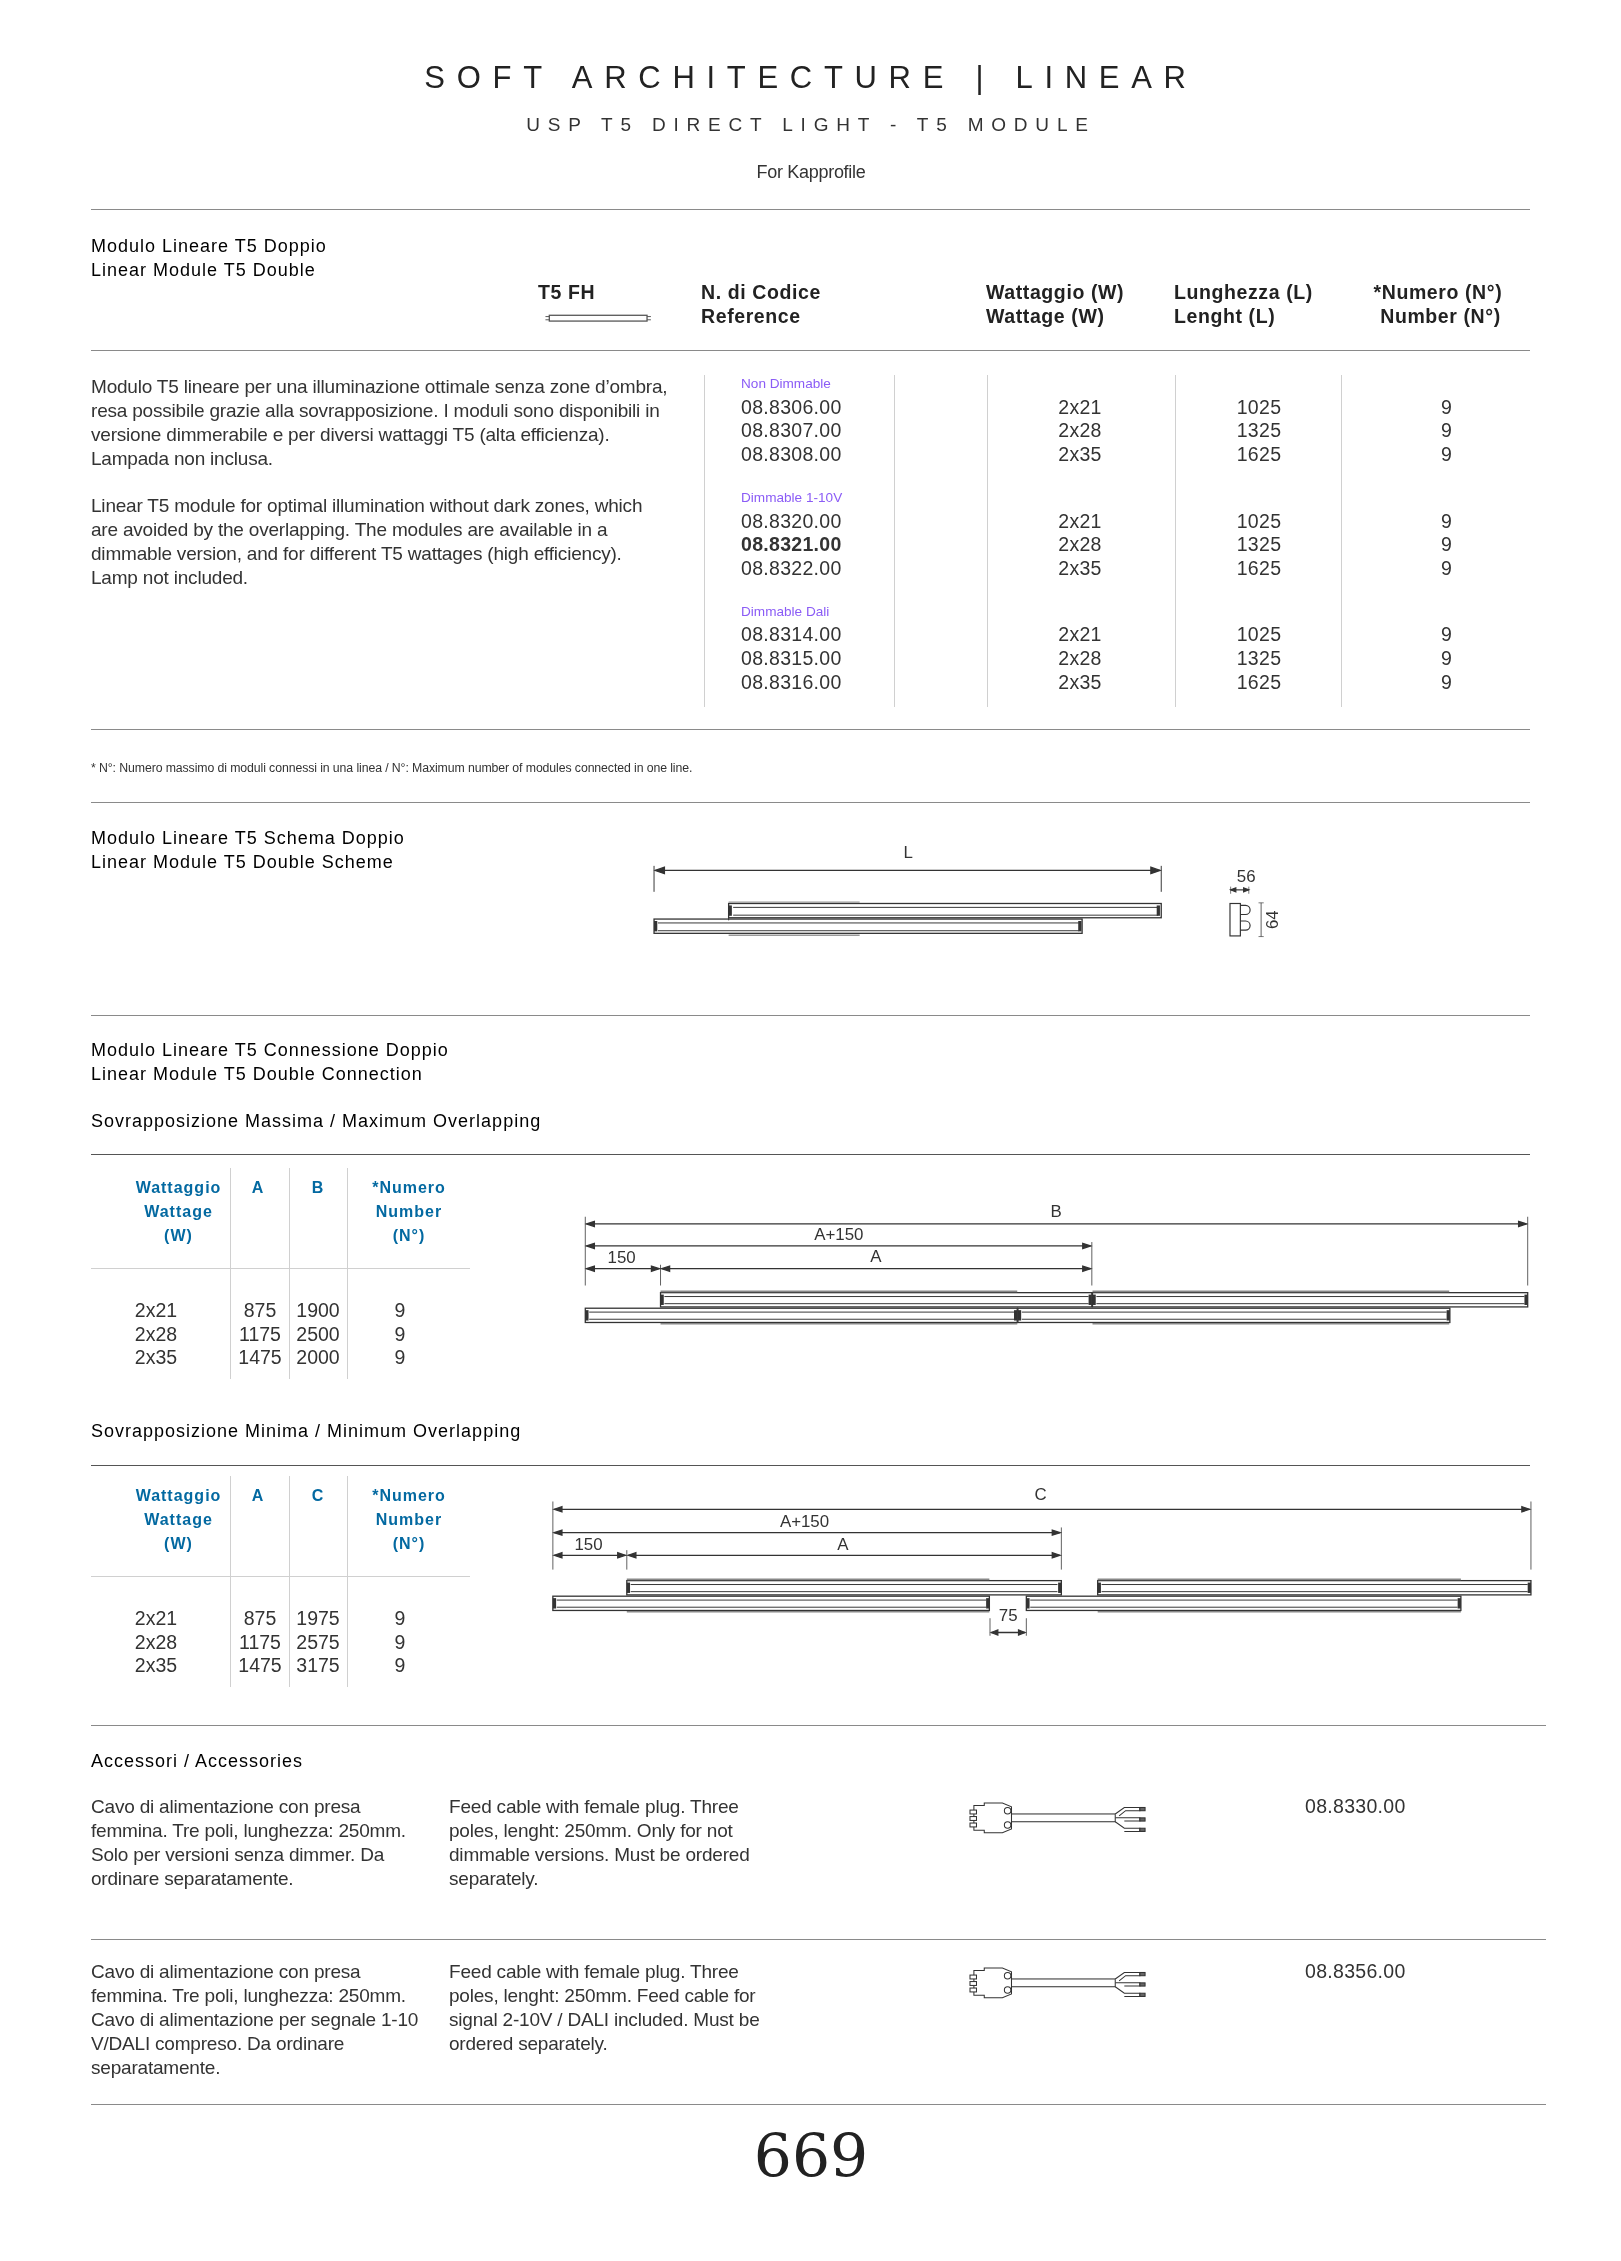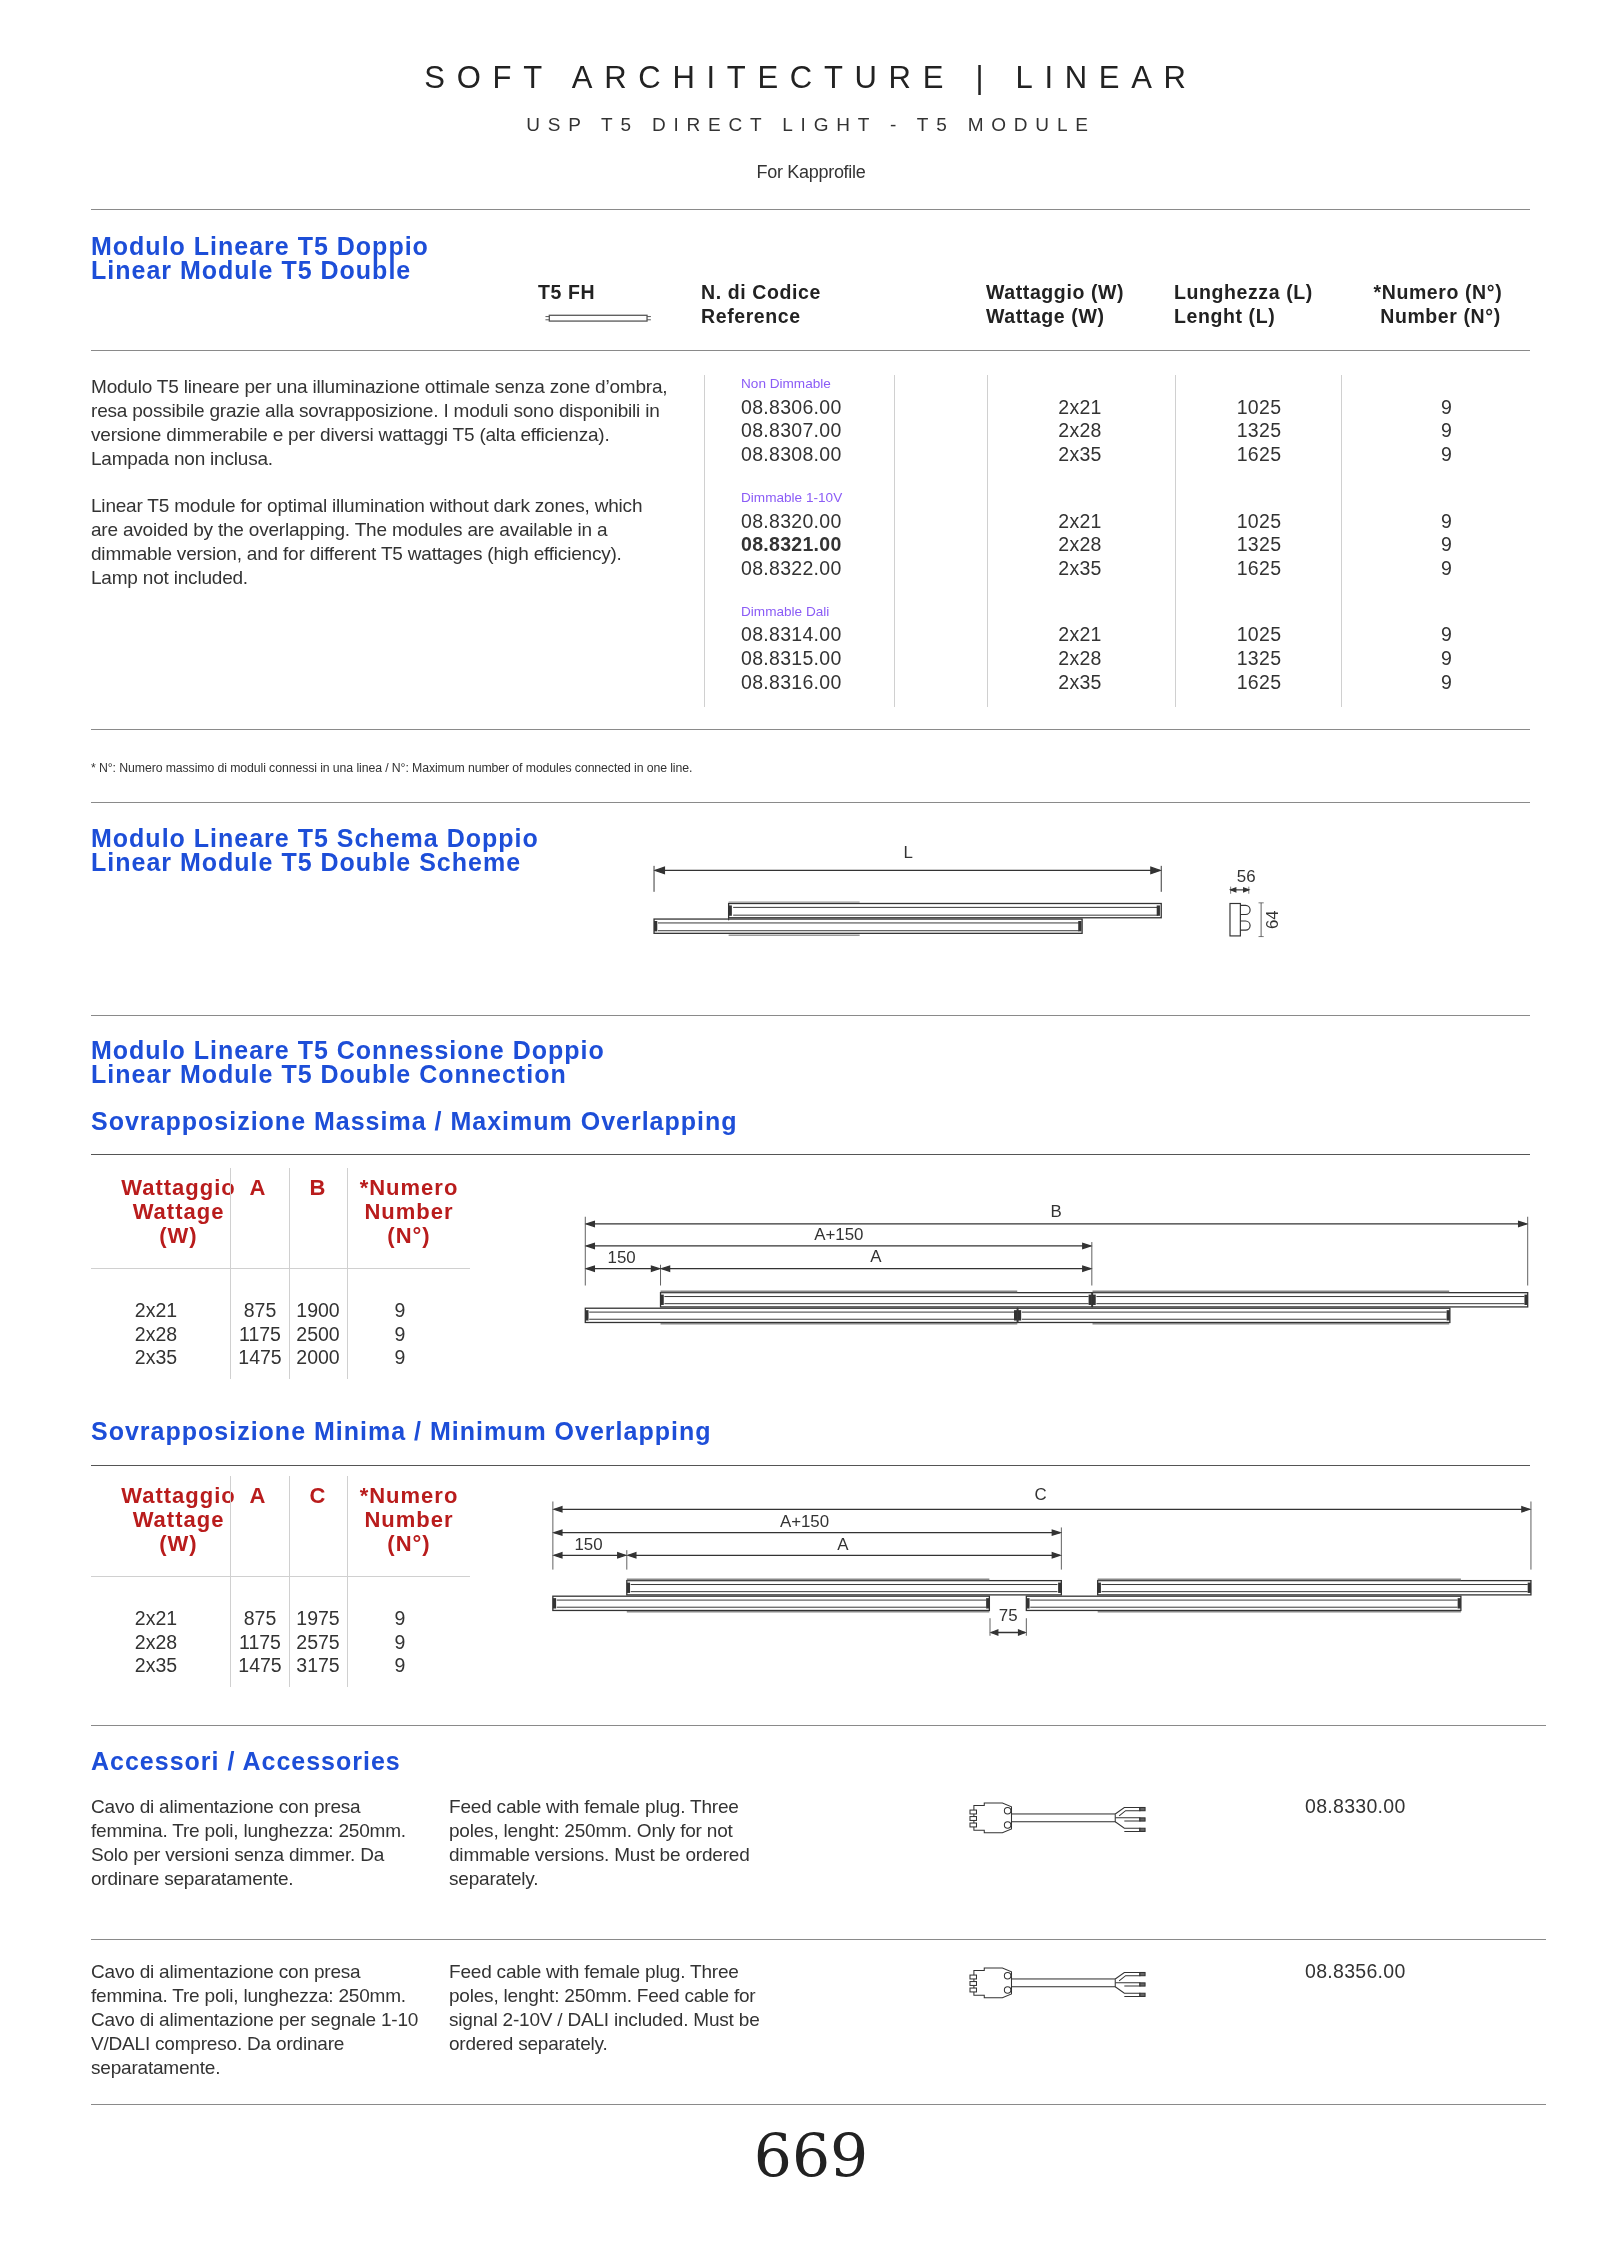--- a/index.html
+++ b/index.html
@@ -4,27 +4,27 @@
 <style>
   html, body { margin:0; padding:0; background:#ffffff; }
   body { width:1622px; height:2261px; position:relative; overflow:hidden;
          font-family:"Liberation Sans", sans-serif; color:#222; }
   .abs { position:absolute; }
   .hr { position:absolute; height:1.3px; background:#8a8a8a; }
   .hr.dark { background:#555; }
   .title { left:0; width:1622px; text-align:center; top:60px; font-size:31px; letter-spacing:11.7px; color:#222; font-weight:400; }
   .subtitle { left:0; width:1622px; text-align:center; top:114px; font-size:19px; letter-spacing:7.8px; color:#333; }
   .for { left:0; width:1622px; text-align:center; top:162px; font-size:18px; color:#333; letter-spacing:-0.3px; }
-  .h-bold { font-weight:700; font-size:25px; letter-spacing:1px; color:#1d4ed8; line-height:24px; }
+  .h-bold { font-weight:400; font-size:18px; letter-spacing:1px; color:#000000; line-height:24px; }
   .colhdr { font-weight:700; font-size:19.5px; letter-spacing:0.6px; color:#222; line-height:24px; }
   .body-text { font-size:19px; line-height:24px; color:#333; letter-spacing:-0.2px; }
   .small { font-size:13.6px; color:#8b5cf6; }
   .cell { font-size:19.5px; color:#333; letter-spacing:0.3px; }
   .vline { position:absolute; width:1.3px; background:#d0d0d0; }
-  .tbl-hdr { font-weight:700; font-size:22px; letter-spacing:1px; line-height:24px; text-align:center; color:#b91c1c; }
+  .tbl-hdr { font-weight:700; font-size:16px; letter-spacing:1px; line-height:24px; text-align:center; color:#0369a1; }
   .tbl-val { font-size:19.5px; line-height:23.4px; color:#333; text-align:center; }
   .footnote { font-size:12.3px; color:#333; letter-spacing:-0.1px; }
   .pagenum { font-family:"DejaVu Serif", serif; font-size:60px; color:#222; left:0; width:1622px; text-align:center; top:2121px; }
   svg { position:absolute; overflow:visible; }
   .dim { font-size:26px; fill:#333; font-family:"Liberation Sans", sans-serif; }
 </style>
 </head>
 <body>
 
 <div class="abs title">SOFT ARCHITECTURE | LINEAR</div>

